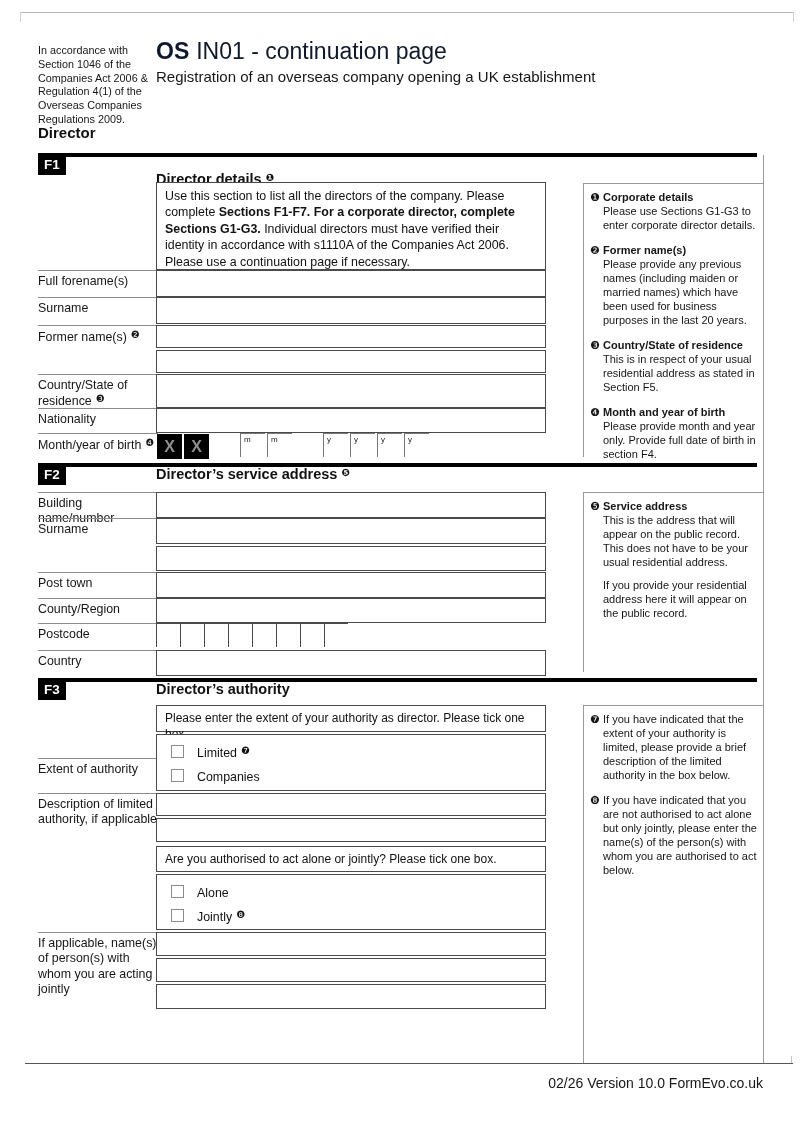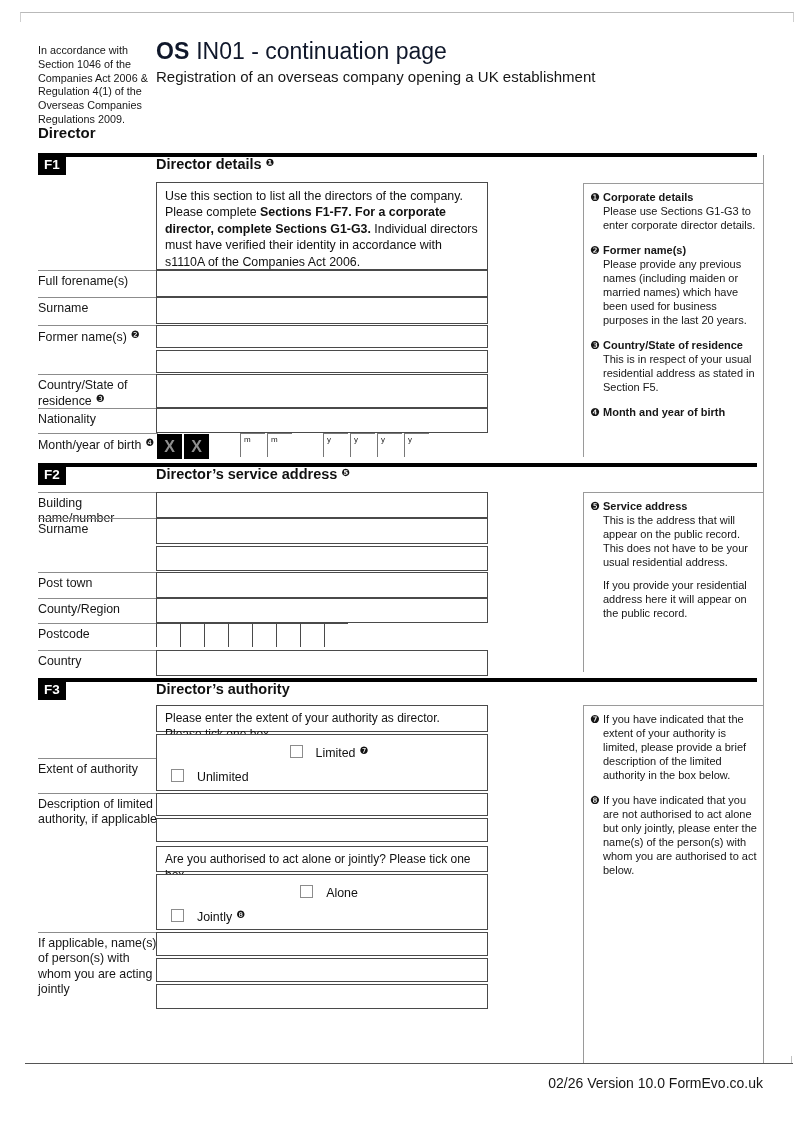--- a/index.html
+++ b/index.html
@@ -15,40 +15,40 @@
   .title .tb { font-weight:bold; }
   .title .tr { margin-left:7px; }
   .subtitle { position:absolute; left:156px; top:68px; font-size:15px; color:#161616; }
   .part-heading { position:absolute; left:38px; top:124px; font-size:15px; font-weight:bold; }
 
   .bar { position:absolute; left:38px; width:719px; height:4px; background:#000; }
   .seclabel { position:absolute; left:38px; width:28px; height:22px; background:#000; color:#fff;
     font-weight:bold; font-size:13.5px; text-align:center; line-height:23px; }
   .sectitle { position:absolute; left:156px; font-weight:bold; font-size:14.5px; white-space:nowrap; }
 
-  .fbox { position:absolute; left:156px; width:332px; border:1px solid #4a4a4a; background:#fff; box-sizing:border-box; }
+  .fbox { position:absolute; left:156px; width:390px; border:1px solid #4a4a4a; background:#fff; box-sizing:border-box; }
   .intro { font-size:12.4px; line-height:1.32; padding:5px 8px; }
   .qbox  { font-size:12px; line-height:1.3; padding:5px 8px; }
 
   .rowlabel { position:absolute; left:38px; width:120px; border-top:1px solid #8c8c8c;
     padding-top:3px; font-size:12.4px; line-height:1.24; box-sizing:border-box; color:#161616; }
 
   .g { font-family:"DejaVu Sans", sans-serif; }
   .ref { font-size:10px; vertical-align:3px; margin-left:4px; }
 
   .vrule { position:absolute; left:763px; top:155px; height:908px; width:0; border-left:1px solid #9a9a9a; }
   .notebox { position:absolute; left:583px; width:180px; border-top:1px solid #9a9a9a; border-left:1px solid #9a9a9a;
     box-sizing:border-box; padding:7px 4px 0 6px; font-size:11px; line-height:1.27; color:#161616; }
   .note { position:relative; padding-left:13px; margin:0 0 11px 0; }
   .note .ng { position:absolute; left:0; top:0; font-size:11px; }
   .note .nh { font-weight:bold; display:block; }
   .note .p2 { margin-top:9px; }
 
   .cbrow { margin:0 0 9px 14px; font-size:12.4px; }
-  .cbrow:first-child { margin-top:10px;text-align:center; }
+  .cbrow:first-child { margin-top:10px; }
   .cb { display:inline-block; width:11px; height:11px; border:1px solid #8c8c8c; background:#fff; vertical-align:-1px; }
   .cbl { margin-left:13px; }
 
   .xbox { position:absolute; width:25px; height:25px; background:#000; color:#8f8f8f;
     font-weight:bold; font-size:16px; text-align:center; line-height:25px; }
   .dcell { position:absolute; width:25px; height:24px; border-left:1px solid #777; border-top:1px solid #777;
     box-sizing:border-box; font-size:8px; color:#222; padding:1px 0 0 3px; }
 
   .pccell { position:absolute; width:24px; height:24px; border-left:1px solid #4a4a4a; border-top:1px solid #4a4a4a; box-sizing:border-box; }
 
@@ -65,21 +65,21 @@
 
   <div class="legal">In accordance with Section 1046 of the Companies Act 2006 &amp; Regulation 4(1) of the Overseas Companies Regulations 2009.</div>
   <div class="title">
     <span class="tb">OS</span><span class="tr">IN01 - continuation page</span>
   </div>
   <div class="subtitle">Registration of an overseas company opening a UK establishment</div>
   <div class="part-heading">Director</div>
 
   <div class="bar" style="top:153px"></div>
   <div class="seclabel" style="top:153px">F1</div>
-  <div class="sectitle" style="top:156px">
+  <div class="sectitle" style="top:171px">
     <span>Director details</span><span class="g ref">❶</span>
   </div>
 
   <div class="fbox intro" style="top:182px;height:88px">
     <span>Use this section to list all the directors of the company. Please complete </span><strong>Sections F1-F7. For a corporate director, complete Sections G1-G3.</strong><span> Individual directors must have verified their identity in accordance with s1110A of the Companies Act 2006.</span><br>
     <span>Please use a continuation page if necessary.</span>
   </div>
 
   <div class="rowlabel" style="top:270px">Full forename(s)</div>
   <div class="fbox" style="top:270px;height:27px"></div>
@@ -125,20 +125,21 @@
       <span>Please provide any previous names (including maiden or married names) which have been used for business purposes in the last 20 years.</span>
     </div>
     <div class="note">
       <span class="g ng">❸</span>
       <span class="nh">Country/State of residence</span>
       <span>This is in respect of your usual residential address as stated in Section F5.</span>
     </div>
     <div class="note">
       <span class="g ng">❹</span>
       <span class="nh">Month and year of birth</span>
+      <span>Please provide month and year only. Provide full date of birth in section F4.</span>
     </div>
   </div>
 
   <div class="bar" style="top:463px"></div>
   <div class="seclabel" style="top:463px">F2</div>
   <div class="sectitle" style="top:466px">
     <span>Director’s service address</span><span class="g ref">❺</span>
   </div>
 
   <div class="rowlabel" style="top:492px">Building name/number</div>
@@ -181,21 +182,21 @@
   <div class="sectitle" style="top:681px">Director’s authority</div>
 
   <div class="fbox qbox" style="top:705px;height:27px">Please enter the extent of your authority as director. Please tick one box.</div>
 
   <div class="rowlabel" style="top:758px">Extent of authority</div>
   <div class="fbox" style="top:734px;height:57px">
     <div class="cbrow">
       <span class="cb"></span><span class="cbl">Limited</span><span class="g ref">❼</span>
     </div>
     <div class="cbrow">
-      <span class="cb"></span><span class="cbl">Unlimited</span>
+      <span class="cb"></span><span class="cbl">Companies</span>
     </div>
   </div>
 
   <div class="rowlabel" style="top:793px">Description of limited authority, if applicable</div>
   <div class="fbox" style="top:793px;height:23px"></div>
   <div class="fbox" style="top:818px;height:24px"></div>
 
   <div class="fbox qbox" style="top:846px;height:26px">Are you authorised to act alone or jointly? Please tick one box.</div>
 
   <div class="fbox" style="top:874px;height:56px">

